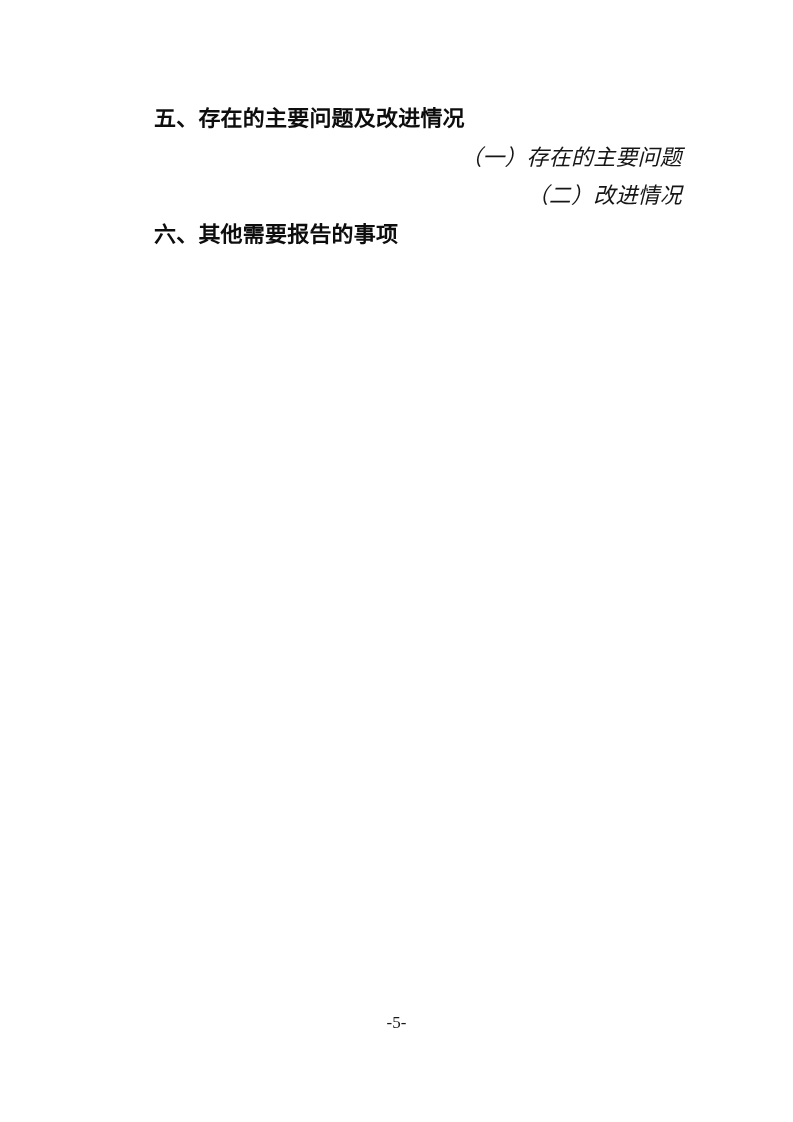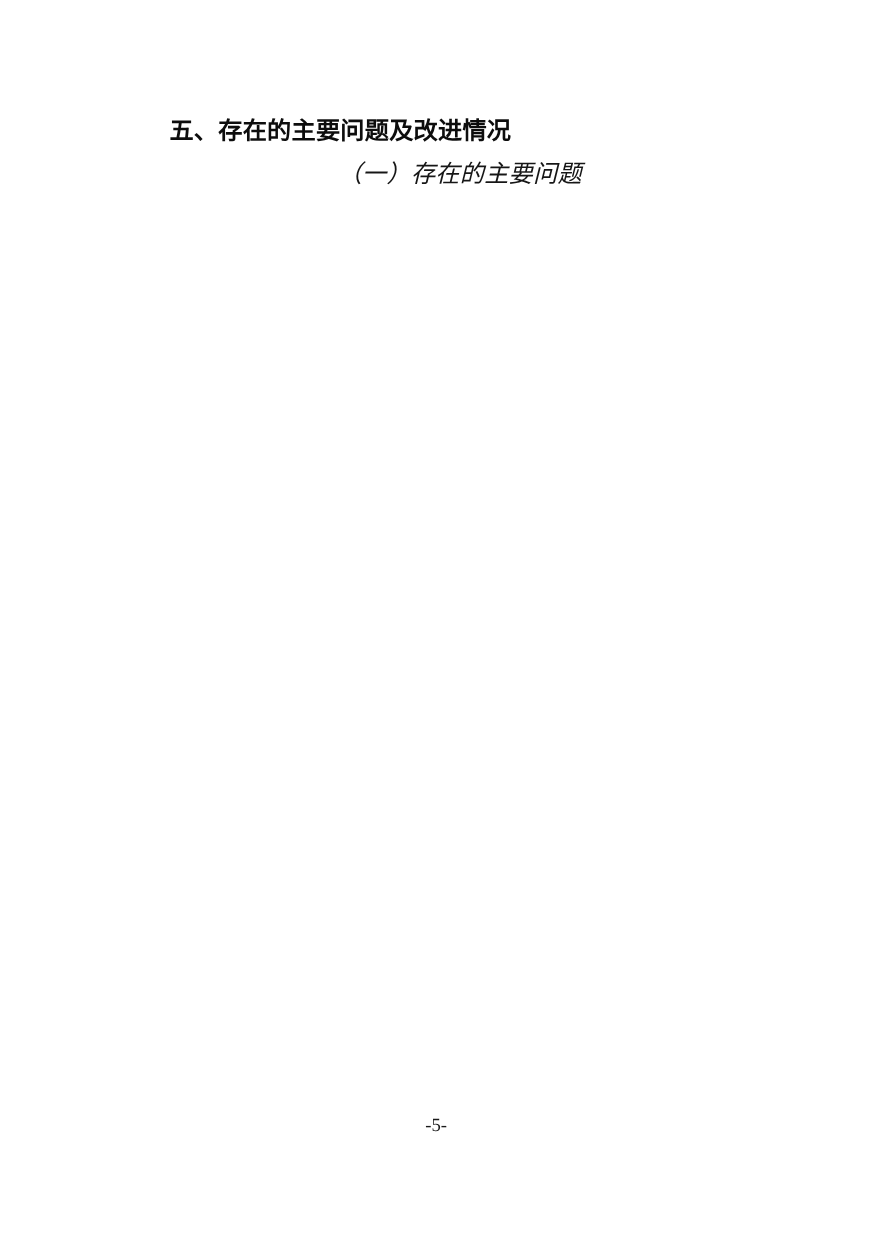--- a/index.html
+++ b/index.html
@@ -29,21 +29,21 @@
   }
   .h1 {
     font-family: "Liberation Sans", sans-serif;
     font-weight: 700;
     text-indent: 2em;
     text-align: left;
     color: #0d0d0d;
   }
   .h2 {
     text-indent: 2em;
-    text-align: center;
+    text-align: right;
     font-style: italic; 
     font-weight: 400;
   }
   .para {
     text-indent: 2em;
     margin: 0;
   }
   .page-number {
     position: absolute;
     left: 0;
@@ -56,16 +56,18 @@
     font-family: "Liberation Serif", serif;
   }
 </style>
 </head>
 <body>
 
 <div class="page">
   <div class="content">
     <div class="h1">五、存在的主要问题及改进情况</div>
     <div class="h2">（一）存在的主要问题</div>
+    <div class="h2">（二）改进情况</div>
+    <div class="h1">六、其他需要报告的事项</div>
   </div>
 
   <div class="page-number">-5-</div>
 </div>
 
 </body></html>

